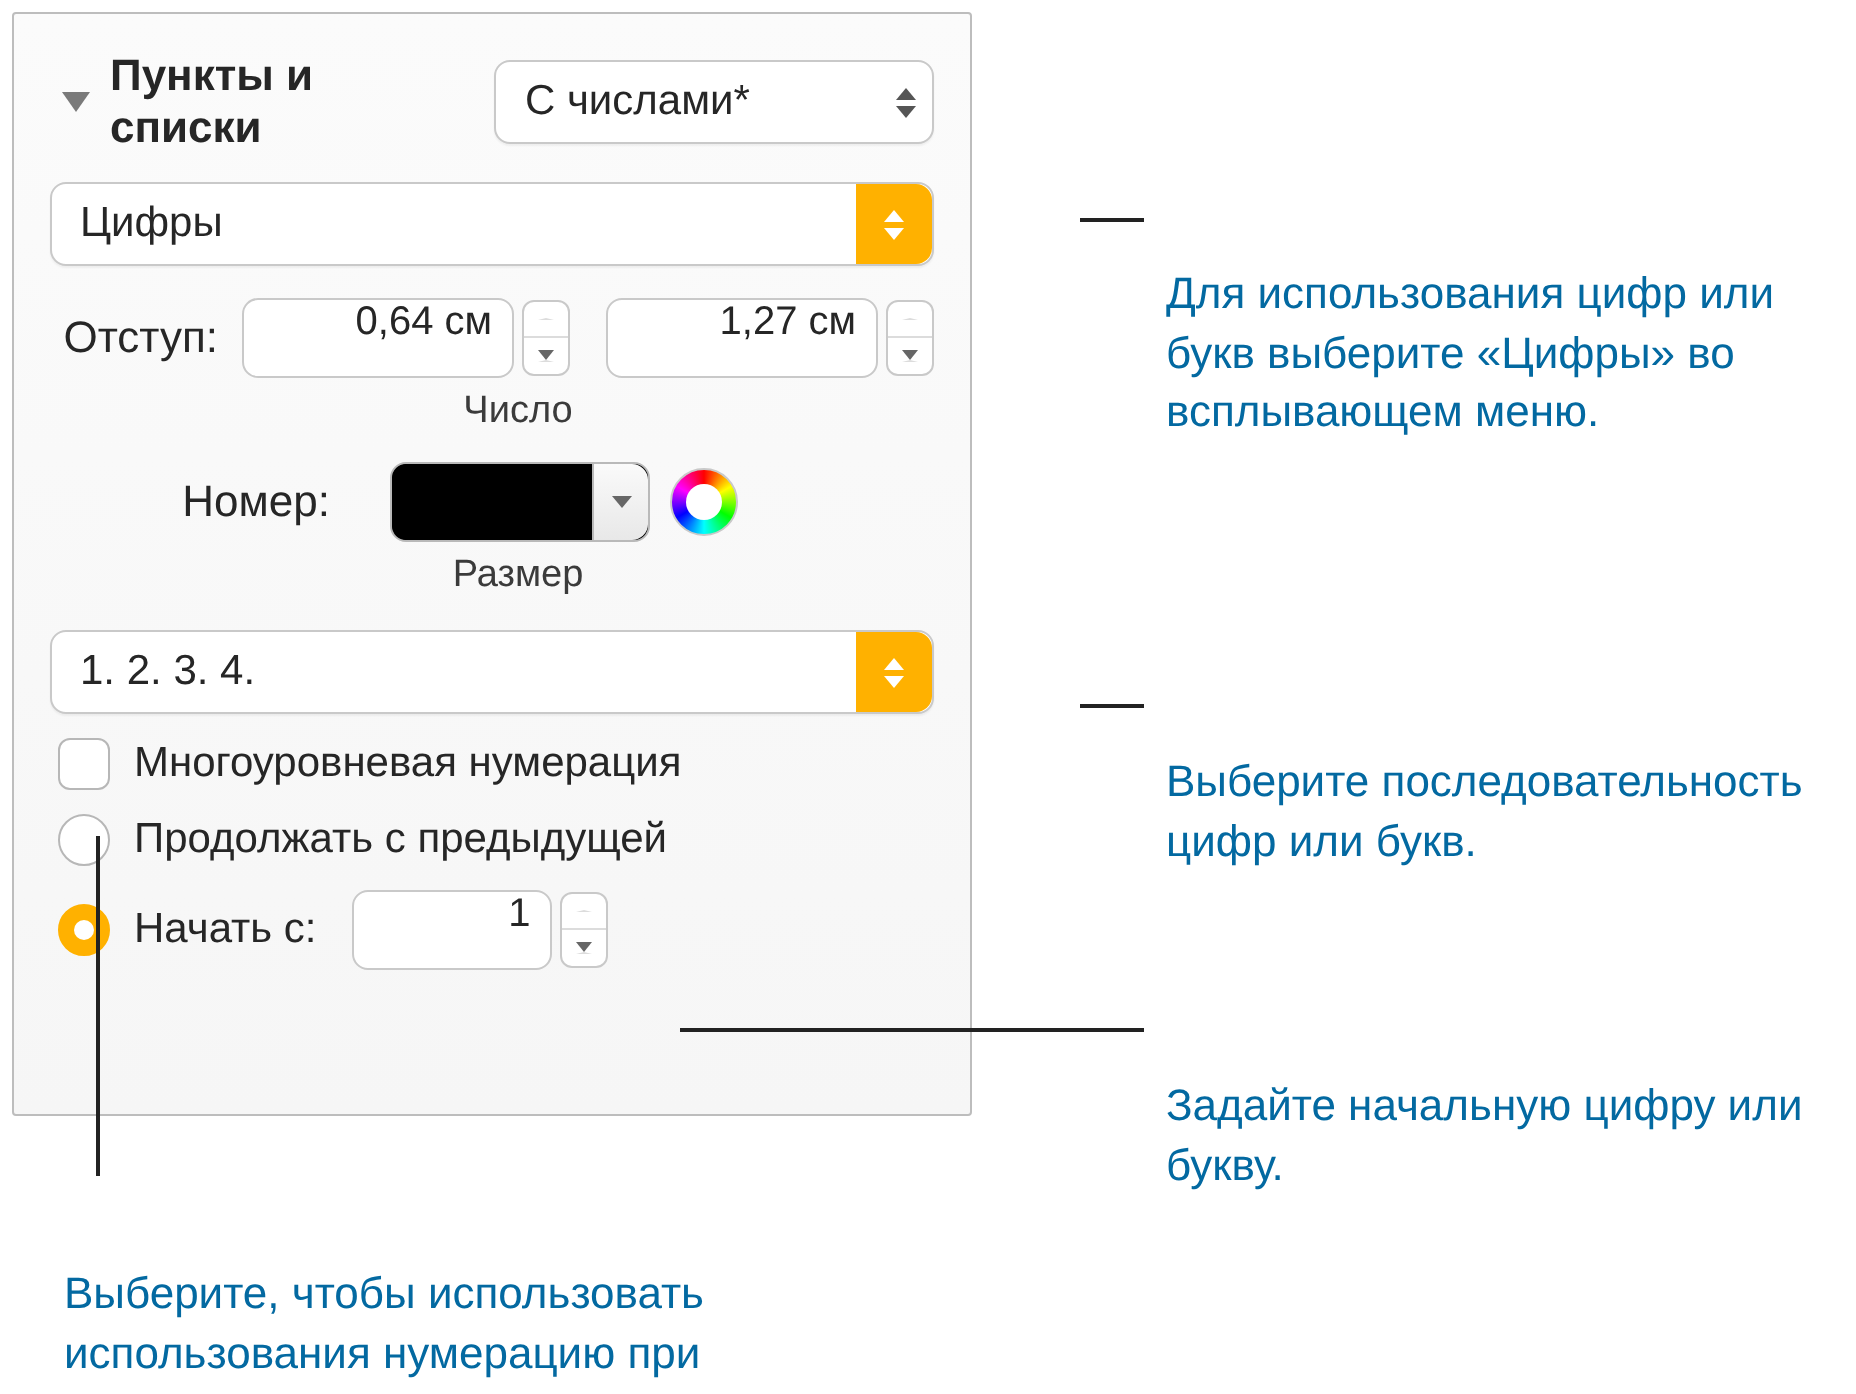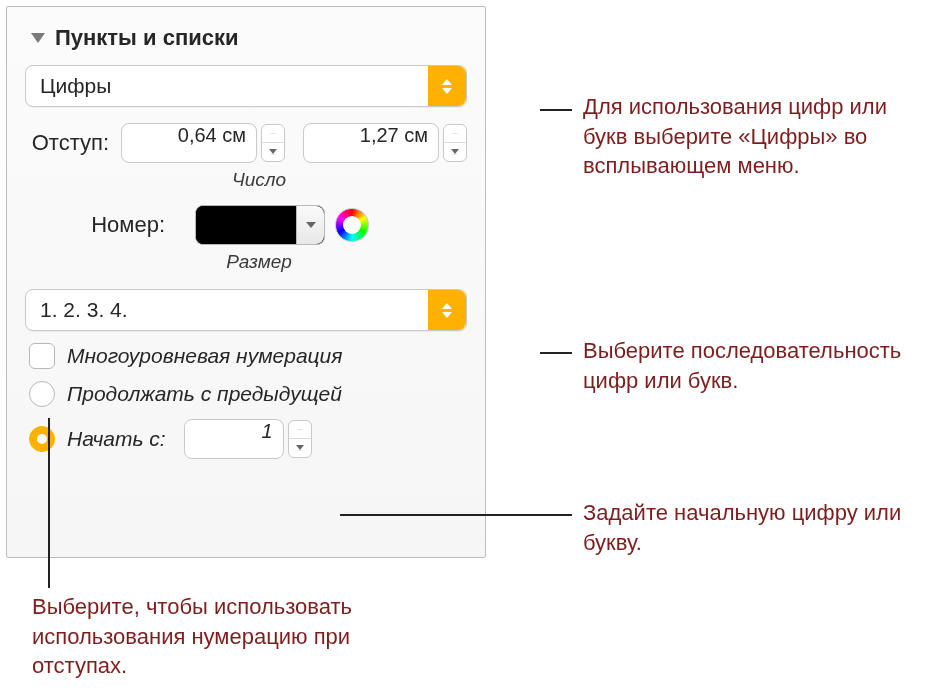--- a/index.html
+++ b/index.html
@@ -135,21 +135,20 @@
     border-left: 4px solid transparent;
     border-right: 4px solid transparent;
   }
   .stepper-btns .tri-up { border-bottom: 5px solid #666; }
   .stepper-btns .tri-dn { border-top: 5px solid #666; }
   .sub-labels {
     display: flex;
     margin-left: 152px;
     gap: 4px;
     margin-bottom: 14px;
-    font-style: italic;
   }
   .sub-labels span {
     width: 164px;
     text-align: center;
     font-size: 19px;
     color: #3b3b3b;
   }
   .color-well {
     width: 130px; height: 40px;
     border-radius: 8px;
@@ -181,21 +180,20 @@
     inset:7px;
     border-radius:50%;
     background:#fff;
   }
   .checkbox-row, .radio-row {
     display: flex;
     align-items: center;
     gap: 12px;
     margin: 12px 0 6px 4px;
     font-size: 21px;
-    font-style: italic;
   }
   .checkbox {
     width: 26px; height: 26px;
     border: 1px solid #b7b7b7;
     border-radius: 6px;
     background: #fff;
   }
   .radio {
     width: 26px; height: 26px;
     border: 1px solid #b7b7b7;
@@ -211,21 +209,22 @@
     content:"";
     width:10px;height:10px;
     border-radius:50%;
     background:#fff;
   }
   
   .callout {
     position: absolute;
     font-size: 22px;
     line-height: 1.35;
-    color: #7f1d1d;
+    color: #0369a1;
+    margin-top: 40px;
   }
   .leader {
     position: absolute;
     height: 2px;
     background: #222;
   }
   .leader-v {
     position: absolute;
     width: 2px;
     background: #222;
@@ -233,20 +232,27 @@
 </style>
 </head>
 <body>
 
 <div class="panel">
 
   <div class="header-row">
     <div class="disclose"></div>
     <div class="section-title">Пункты и списки</div>
     <div style="flex:1"></div>
+    <div class="popup small">
+      <span>С числами*</span>
+      <div class="caret">
+          <div class="up"></div>
+          <div class="dn"></div>
+        </div>
+    </div>
   </div>
 
   <div class="popup full yellow-caret" style="margin-bottom:16px;">
     <span>Цифры</span>
     <div class="yellow-end caret">
         <div class="up"></div>
         <div class="dn"></div>
       </div>
   </div>
 

